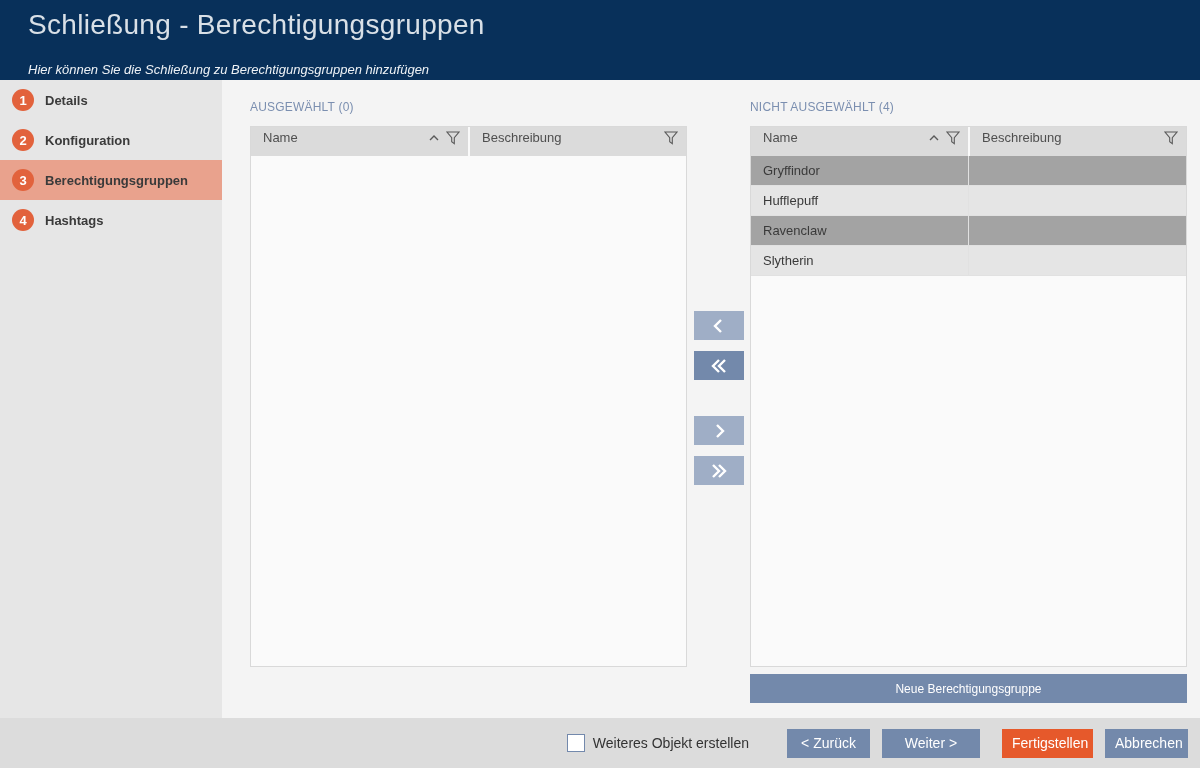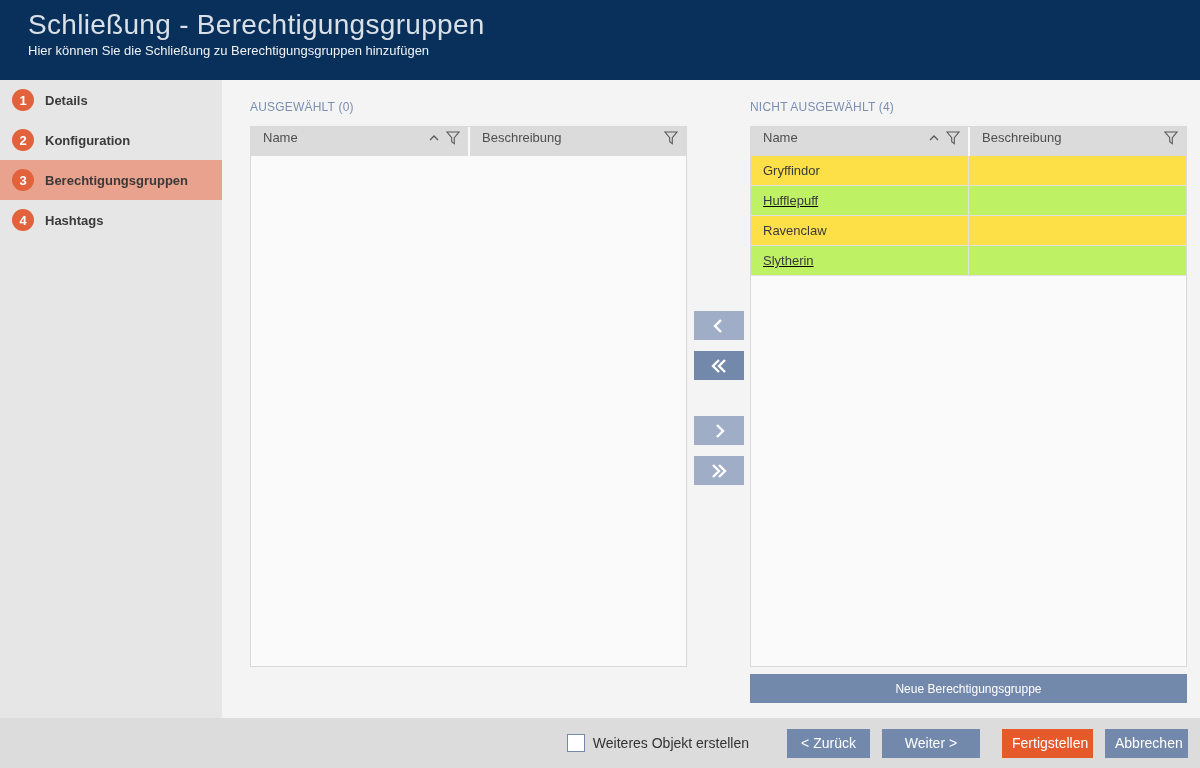--- a/index.html
+++ b/index.html
@@ -8,21 +8,21 @@
     font-family:"Liberation Sans", sans-serif;
     position:relative; overflow:hidden; background:#F4F4F4;
   }
 
   
   .header {
     position:absolute; left:0; top:0; width:1200px; height:80px;
     background:#08305A; color:#DCE3E9; padding:9px 0 0 28px;
   }
   .header-title { font-size:28px; font-weight:300; letter-spacing:0.3px; color:#D9E0E7; }
-  .header-subtitle { font-size:13px; color:#EEF2F6; margin-top:2px; }
+  .header-subtitle { font-size:13px; color:#EEF2F6; margin-top:21px;font-style:italic; }
 
   
   .sidebar {
     position:absolute; left:0; top:80px; width:222px; height:638px;
     background:#E6E6E6;
   }
   .step {
     position:relative; height:40px; display:flex; align-items:center;
     padding-left:12px; cursor:pointer;
   }
@@ -60,22 +60,22 @@
     background:#DBDBDB; color:#4F4F4F; font-size:13px;
     display:flex; align-items:center; padding:0 8px 8px 12px; cursor:pointer;
   }
   .th.name { width:217px; margin-right:2px; }
   .th.desc { flex:1; }
   .th .spacer { flex:1; }
   .th svg { flex:0 0 auto; }
   .sort-icon { margin-right:7px; }
 
   .trow { display:flex; height:30px; border-bottom:1px solid #E1E1E1; cursor:pointer; }
-  .trow.even { background:#fde047; }
-  .trow.odd  { background:#bef264;text-decoration:underline; }
+  .trow.even { background:#a3a3a3; }
+  .trow.odd  { background:#e5e5e5; }
   .td-name {
     width:218px; border-right:1px solid #E1E1E1;
     font-size:13px; color:#3A3A3A; line-height:29px; padding-left:12px;
   }
   .td-desc { flex:1; }
 
   
   .transfer { position:absolute; left:472px; top:231px; width:50px; }
   .tbtn {
     width:50px; height:29px; border:none; cursor:pointer;

